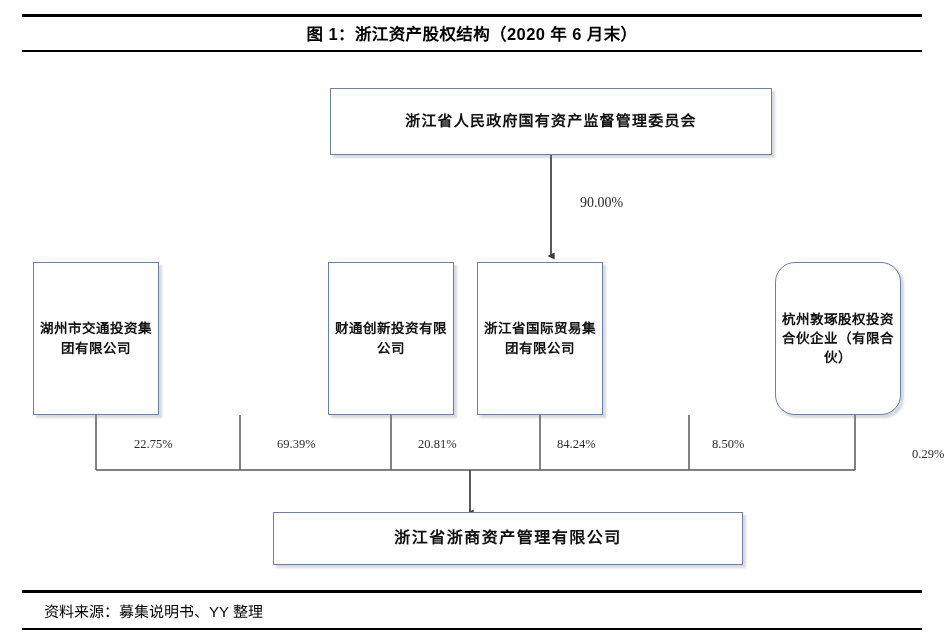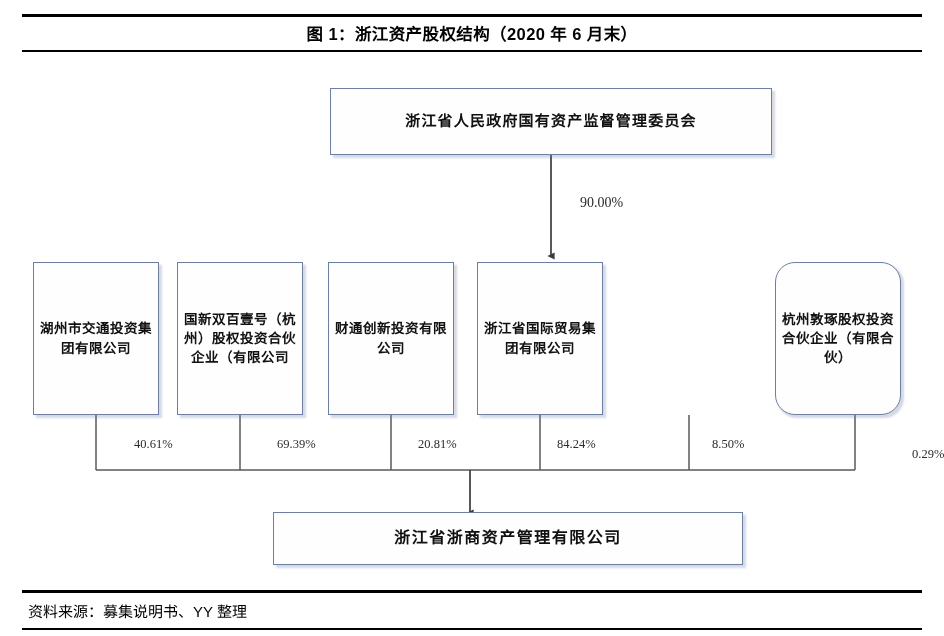--- a/index.html
+++ b/index.html
@@ -23,21 +23,21 @@
   .rule-foot-bottom{top:628px;height:2px;}
 
   #title{
     position:absolute;left:22px;top:18px;width:900px;height:30px;
     display:flex;align-items:center;justify-content:center;
     font-size:16.5px;font-weight:bold;letter-spacing:.4px;
     white-space:nowrap;
   }
 
   #footer{
-    position:absolute;left:28px;top:594px;width:880px;height:32px;
+    position:absolute;left:44px;top:594px;width:880px;height:32px;
     display:flex;align-items:center;
     font-size:15px;white-space:nowrap;
   }
 
   
   #canvas{position:absolute;left:0;top:56px;width:944px;height:534px;}
 
   
   .node{
     position:absolute;
@@ -123,34 +123,31 @@
 
     <div class="node" id="node-sasac">
       <span class="label">浙江省人民政府国有资产监督管理委员会</span>
     </div>
 
     <span class="pct" id="pct-main">90.00%</span>
 
     <div class="node shareholder" id="node-sh-0">
       <span class="label">湖州市交通投资集团有限公司</span>
     </div>
-    <div class="node shareholder" id="node-sh-1">
-      <span class="label">国新双百壹号（杭州）股权投资合伙企业（有限公司</span>
-    </div>
     <div class="node shareholder" id="node-sh-3">
       <span class="label">浙江省国际贸易集团有限公司</span>
     </div>
     <div class="node shareholder" id="node-sh-2">
       <span class="label">财通创新投资有限公司</span>
     </div>
     <div class="node shareholder" id="node-sh-5">
       <span class="label">杭州敦琢股权投资合伙企业（有限合伙）</span>
     </div>
 
-    <span class="pct" id="pct-0">40.61%</span>
+    <span class="pct" id="pct-0">22.75%</span>
     <span class="pct" id="pct-1">69.39%</span>
     <span class="pct" id="pct-2">20.81%</span>
     <span class="pct" id="pct-3">84.24%</span>
     <span class="pct" id="pct-4">8.50%</span>
     <span class="pct" id="pct-5">0.29%</span>
 
     <div class="node" id="node-target">
       <span class="label">浙江省浙商资产管理有限公司</span>
     </div>
 

